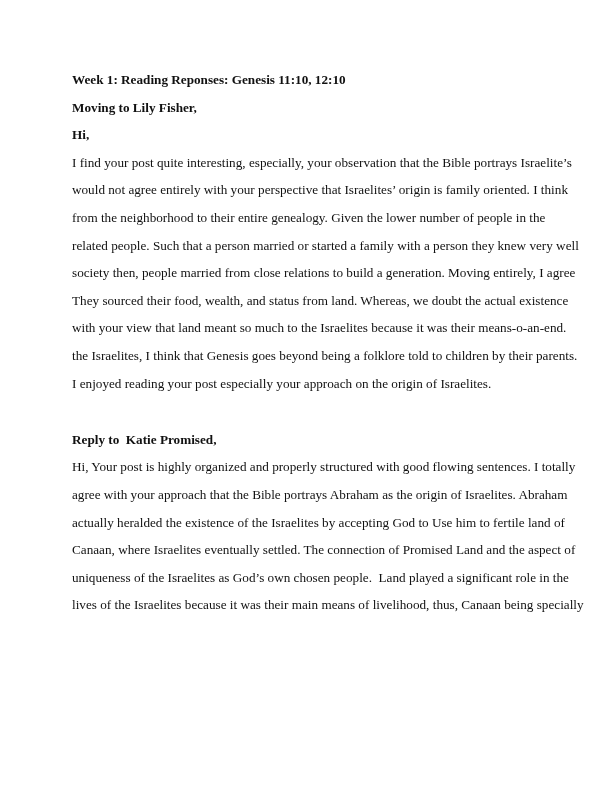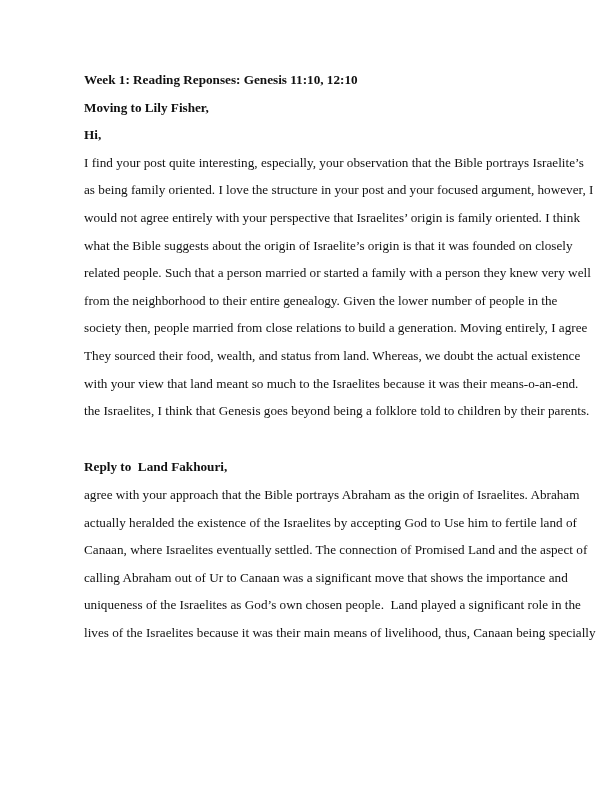--- a/index.html
+++ b/index.html
@@ -21,21 +21,20 @@
       top: 0;
       width: 606px;
       height: 800px;
       background: #ffffff;
     }
     .content {
       position: absolute;
       left: 72px;
       top: 72px;
       width: 480px;
-      margin-left: 12px;
     }
     .line {
       display: block;
       height: 27.6px;
       line-height: 16px;
       font-size: 13.2px;
       white-space: nowrap;
     }
     .bold {
       font-weight: bold;
@@ -52,37 +51,36 @@
 
 <div class="page">
   <div class="content">
 
     <div class="line bold">Week 1: Reading Reponses: Genesis 11:10, 12:10</div>
 
     <div class="reply-block">
       <div class="line bold">Moving to Lily Fisher,</div>
       <div class="line bold">Hi,</div>
       <div class="line">I find your post quite interesting, especially, your observation that the Bible portrays Israelite’s</div>
-      <div class="line">as being family oriented. I love the structure in your post and your focused argument, however, I</div>
       <div class="line">would not agree entirely with your perspective that Israelites’ origin is family oriented. I think</div>
-      <div class="line">what the Bible suggests about the origin of Israelite’s origin is that it was founded on closely</div>
+      <div class="line">from the neighborhood to their entire genealogy. Given the lower number of people in the</div>
       <div class="line">related people. Such that a person married or started a family with a person they knew very well</div>
-      <div class="line">from the neighborhood to their entire genealogy. Given the lower number of people in the</div>
       <div class="line">society then, people married from close relations to build a generation. Moving entirely, I agree</div>
       <div class="line">They sourced their food, wealth, and status from land. Whereas, we doubt the actual existence</div>
       <div class="line">with your view that land meant so much to the Israelites because it was their means-o-an-end.</div>
       <div class="line">the Israelites, I think that Genesis goes beyond being a folklore told to children by their parents.</div>
+      <div class="line">I enjoyed reading your post especially your approach on the origin of Israelites.</div>
     </div>
 
     <div class="gap"></div>
 
     <div class="reply-block">
-      <div class="line bold" style="white-space: pre;">Reply to  Land Fakhouri,</div>
+      <div class="line bold" style="white-space: pre;">Reply to  Katie Promised,</div>
+      <div class="line">Hi, Your post is highly organized and properly structured with good flowing sentences. I totally</div>
       <div class="line">agree with your approach that the Bible portrays Abraham as the origin of Israelites. Abraham</div>
       <div class="line">actually heralded the existence of the Israelites by accepting God to Use him to fertile land of</div>
       <div class="line">Canaan, where Israelites eventually settled. The connection of Promised Land and the aspect of</div>
-      <div class="line">calling Abraham out of Ur to Canaan was a significant move that shows the importance and</div>
       <div class="line" style="white-space: pre;">uniqueness of the Israelites as God’s own chosen people.  Land played a significant role in the</div>
       <div class="line">lives of the Israelites because it was their main means of livelihood, thus, Canaan being specially</div>
     </div>
 
   </div>
 </div>
 
 </body></html>

